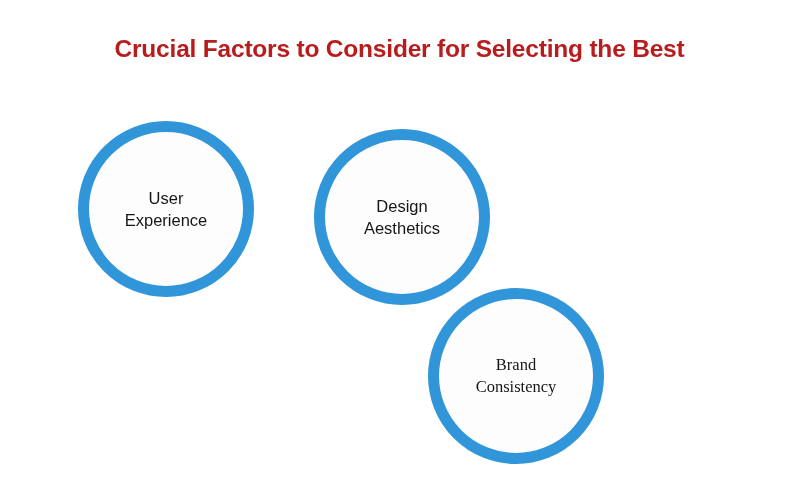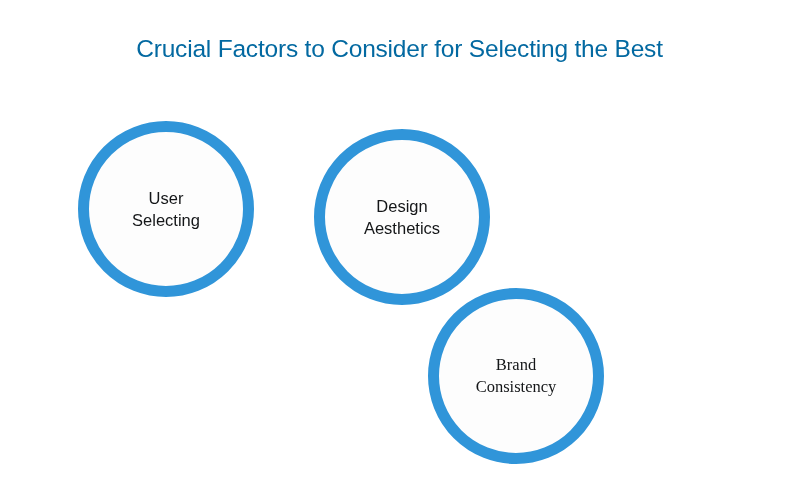--- a/index.html
+++ b/index.html
@@ -26,23 +26,23 @@
     position: absolute;
     left: 0;
     top: 32px;
     width: 799px;
     text-align: center;
   }
   .title-line {
     display: block;
     font-size: 24.5px;
     line-height: 33px;
-    font-weight: 400;
+    font-weight: 700;
     letter-spacing: -0.2px;
-    color: #0369a1;
+    color: #b91c1c;
   }
 
   
   .circle {
     position: absolute;
     box-sizing: border-box;
     border-radius: 50%;
     background: #fdfdfd;
     border: 11px solid #3095d9;
     display: flex;
@@ -73,21 +73,21 @@
 <body>
 
 <div class="infographic">
 
   <div class="title-block">
     <span class="title-line">Crucial Factors to Consider for Selecting the Best</span>
   </div>
 
   <div class="circle c1">
     <span class="circle-label">User
-Selecting</span>
+Experience</span>
   </div>
 
   <div class="circle c2">
     <span class="circle-label">Design
 Aesthetics</span>
   </div>
 
 
 
   <div class="circle c5">

